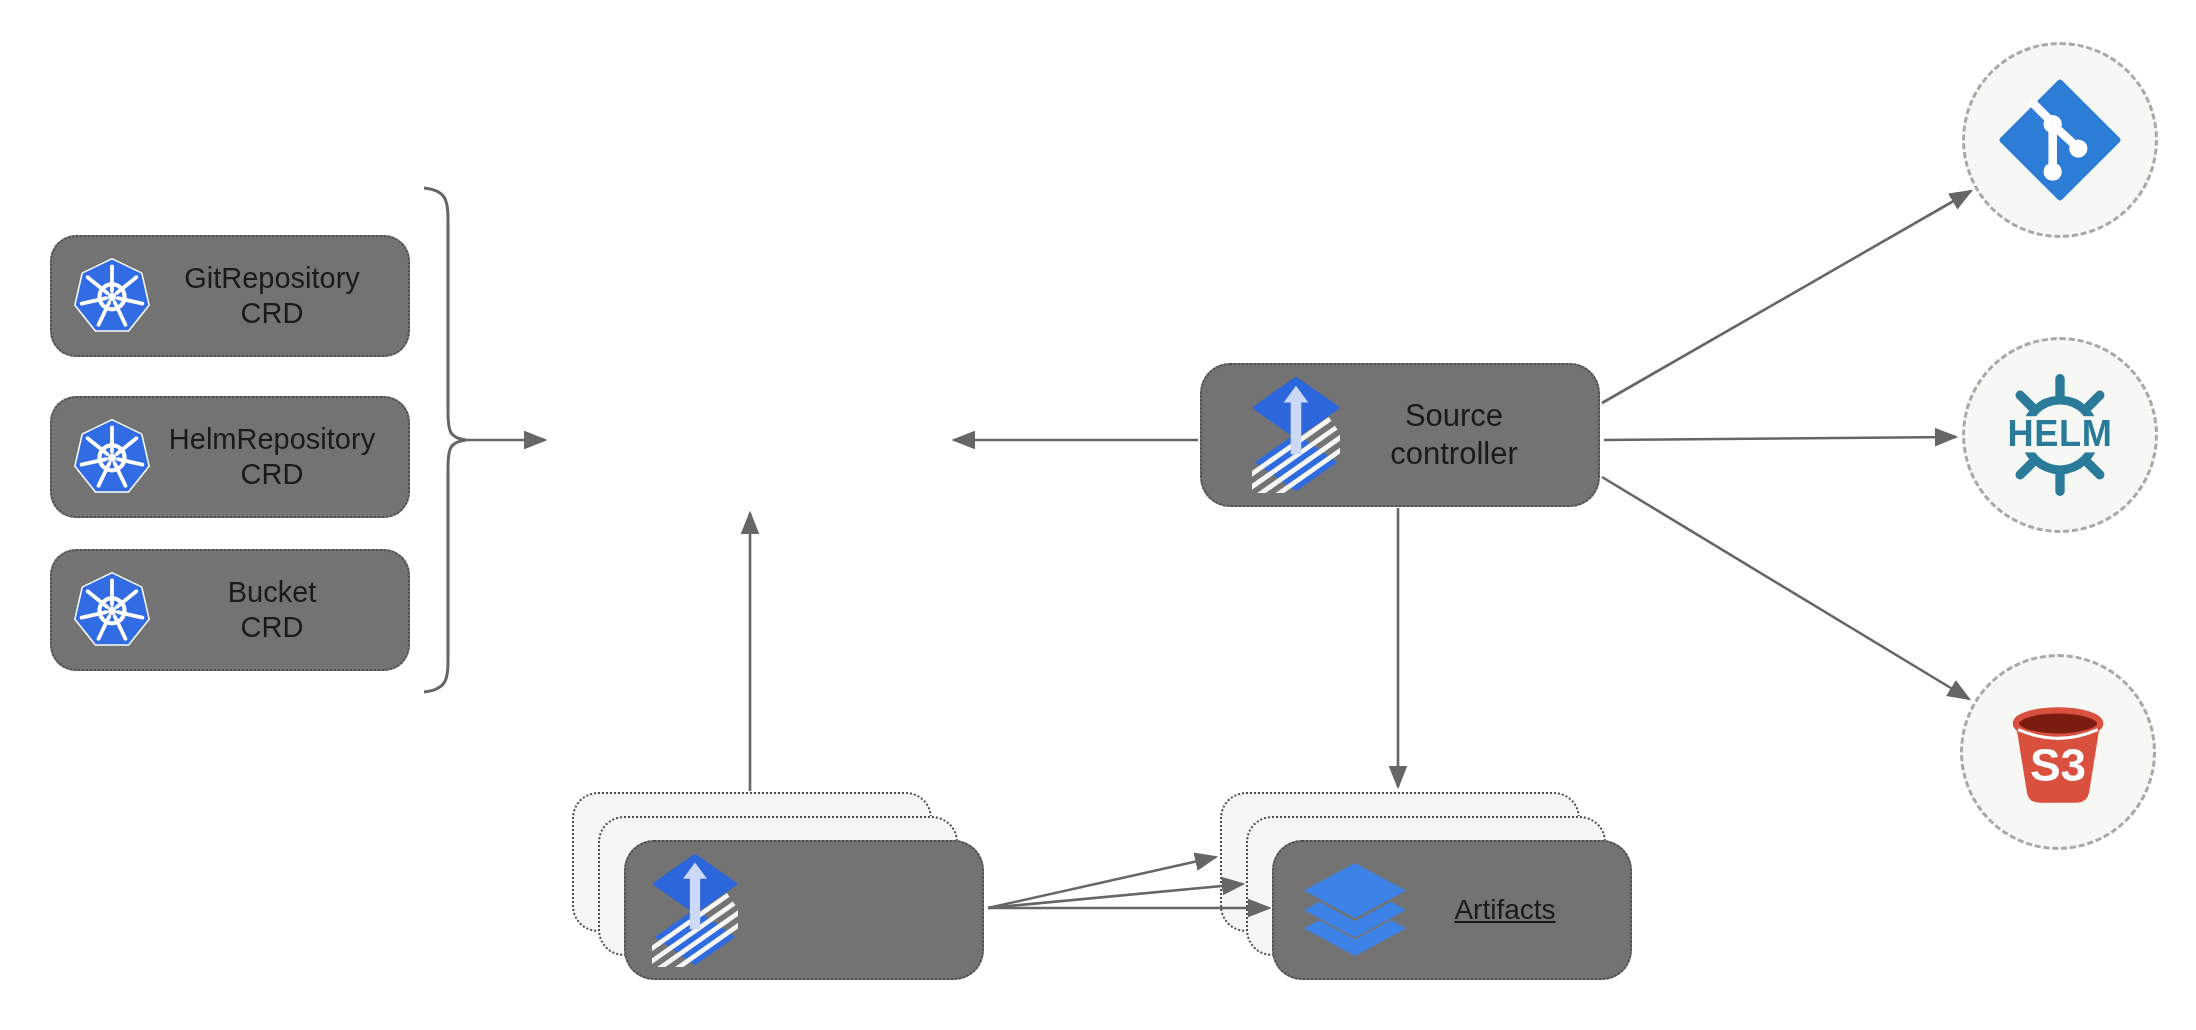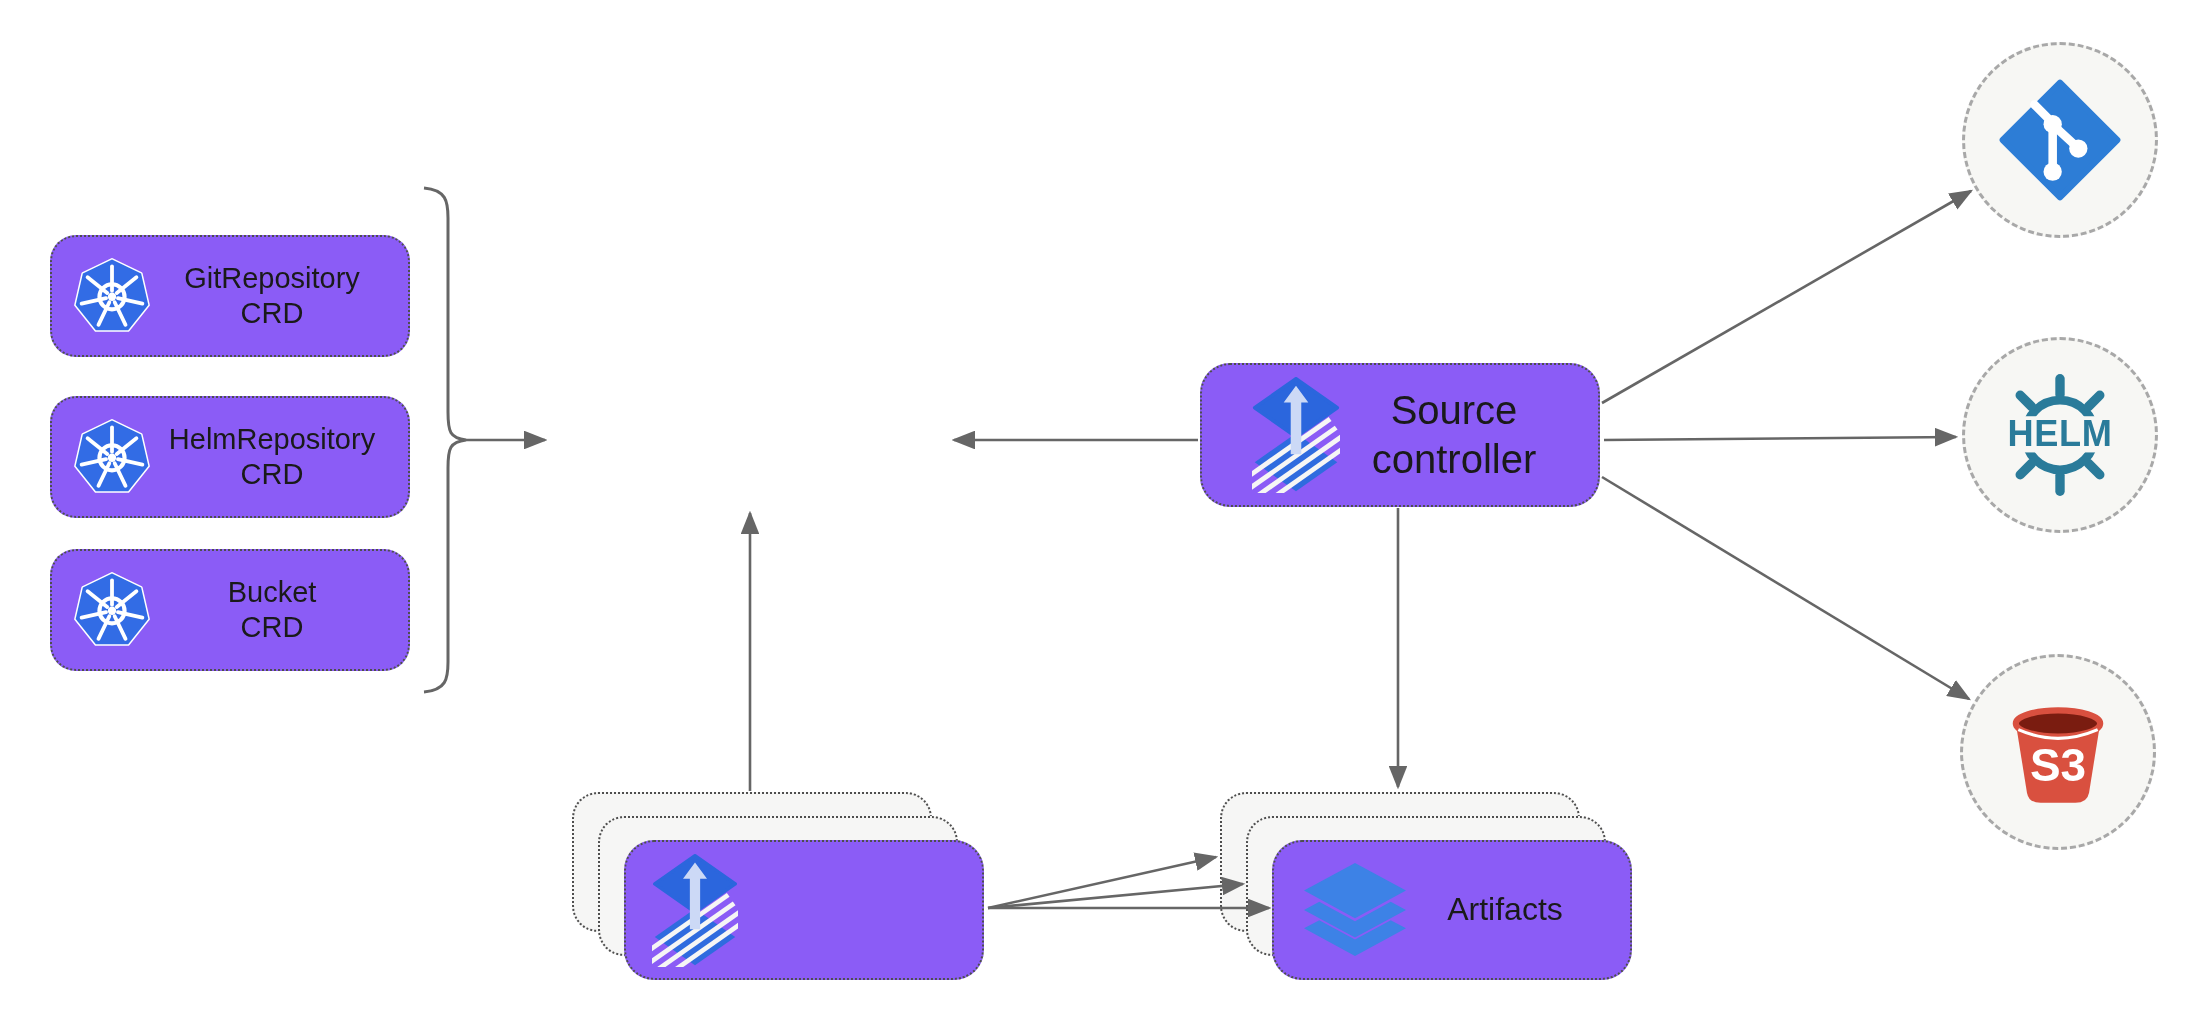--- a/index.html
+++ b/index.html
@@ -6,43 +6,43 @@
   #canvas{
     position:relative;
     width:2196px;height:1030px;
     background:#ffffff;
     font-family:"Liberation Sans", sans-serif;
     color:#1a1a1a;
     overflow:hidden;
   }
   .box{
     position:absolute;box-sizing:border-box;
-    background:#8b5cf6;
+    background:#737373;
     border:2.5px dotted #4e4e4e;
     border-radius:26px;
   }
   .box-inner{display:flex;align-items:center;height:100%;width:100%;}
   .stack-layer{position:absolute;box-sizing:border-box;background:#f6f6f5;
     border:2.5px dotted #4e4e4e;border-radius:26px;}
   .circle-node{
     position:absolute;box-sizing:border-box;width:196px;height:196px;
     border-radius:50%;background:#f7f7f4;border:3px dashed #a8a8a8;
     display:flex;align-items:center;justify-content:center;
   }
   .label{flex:1;text-align:center;line-height:1.22;font-weight:400;}
   .label .ln{display:block;}
   .crd .label{font-size:29px;padding-right:14px;}
   .crd .node-icon{width:76px;height:76px;margin-left:22px;flex:none;}
   #node-k8s-api .label{font-size:33px;padding-right:24px;}
   #node-k8s-api .node-icon{width:96px;height:96px;margin-left:32px;flex:none;}
-  #node-source .label{font-size:40px;padding-right:30px;}
+  #node-source .label{font-size:31px;padding-right:30px;}
   #node-source .node-icon{width:88px;height:116px;margin-left:50px;flex:none;}
   #node-consumers .label{font-size:31px;padding-right:16px;}
   #node-consumers .node-icon{width:86px;height:113px;margin-left:26px;flex:none;}
-  #node-artifacts .label{font-size:32px;padding-right:26px;}
+  #node-artifacts .label{font-size:28px;padding-right:26px;text-decoration:underline;}
   #node-artifacts .node-icon{width:102px;height:94px;margin-left:30px;flex:none;}
   #edges{position:absolute;left:0;top:0;pointer-events:none;}
   .hidden-defs{position:absolute;width:0;height:0;overflow:hidden;}
 </style>
 </head>
 <body>
 
 <svg class="hidden-defs" aria-hidden="true">
   <defs>
     <symbol id="sym-k8s" viewBox="0 0 100 100">

